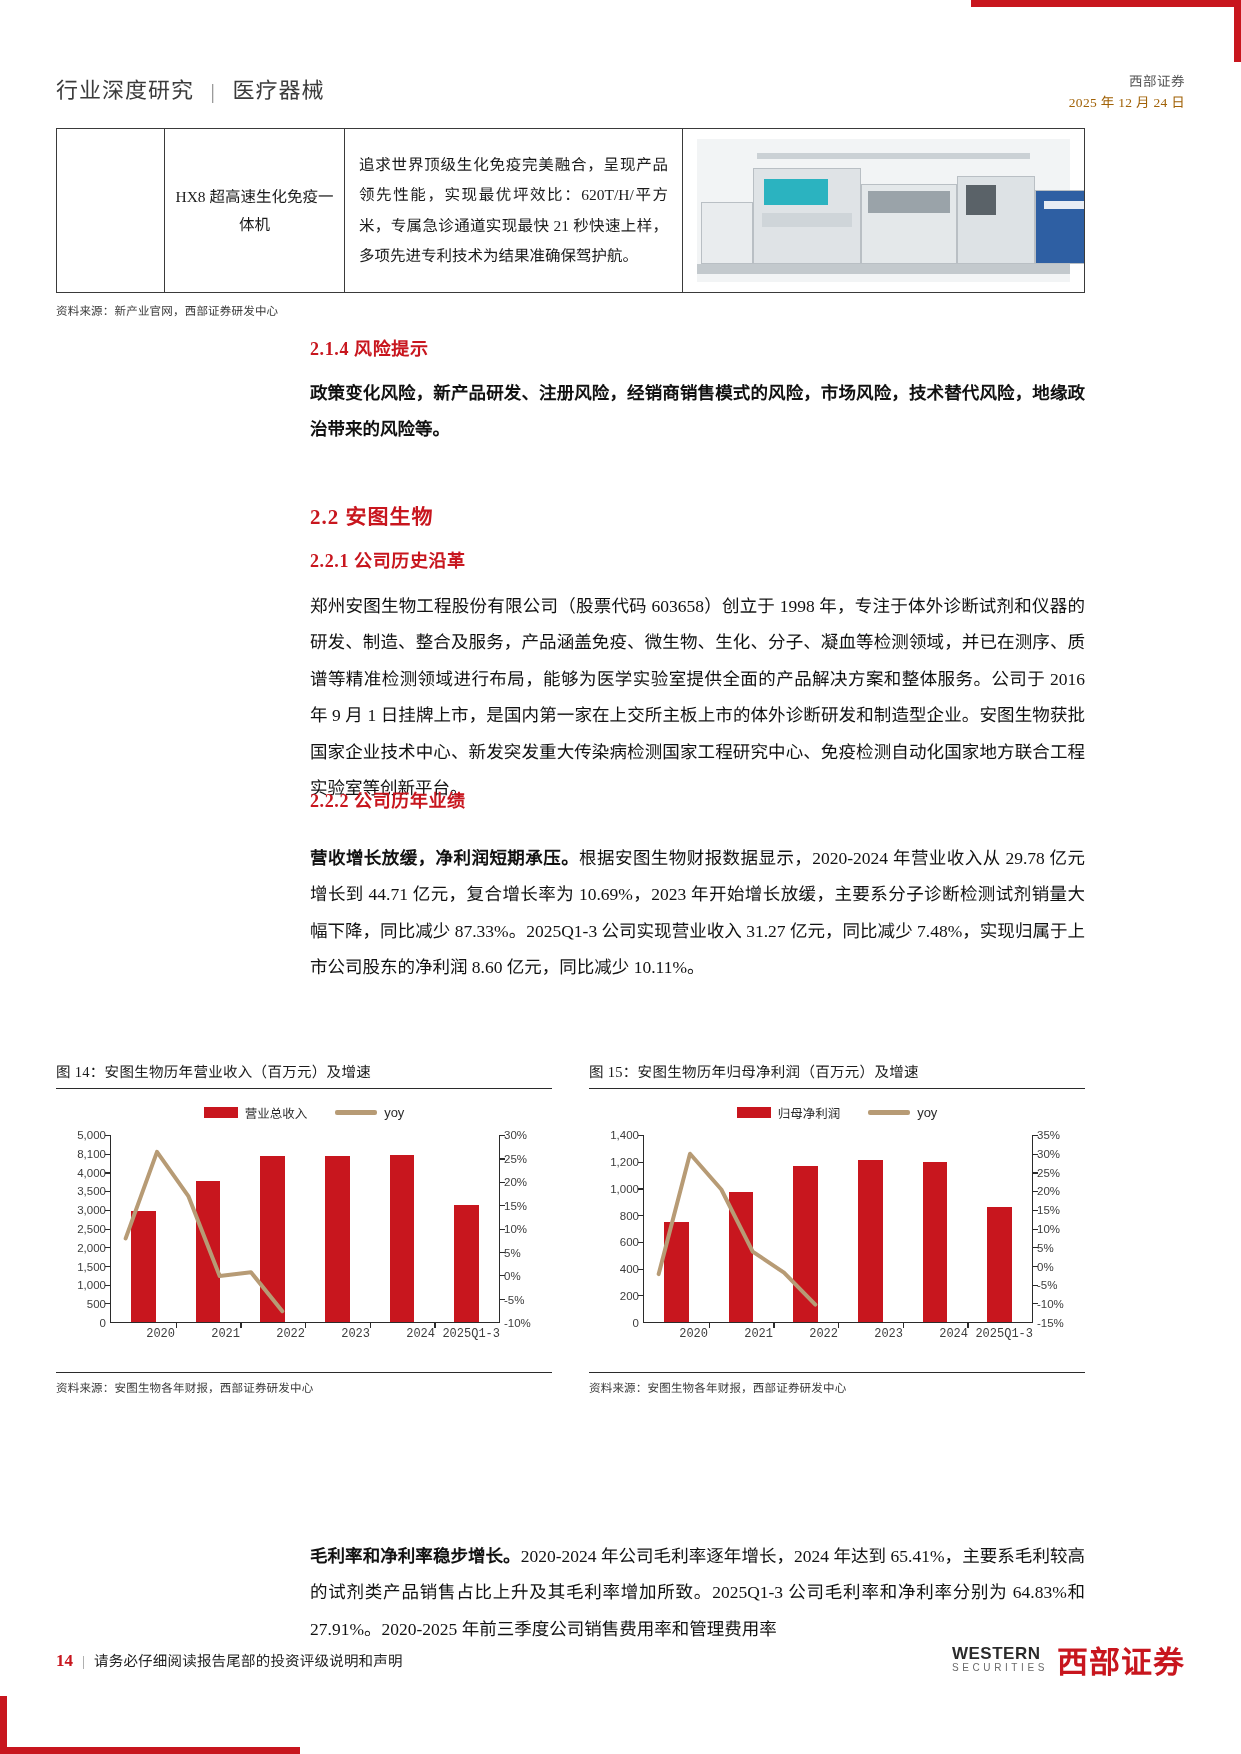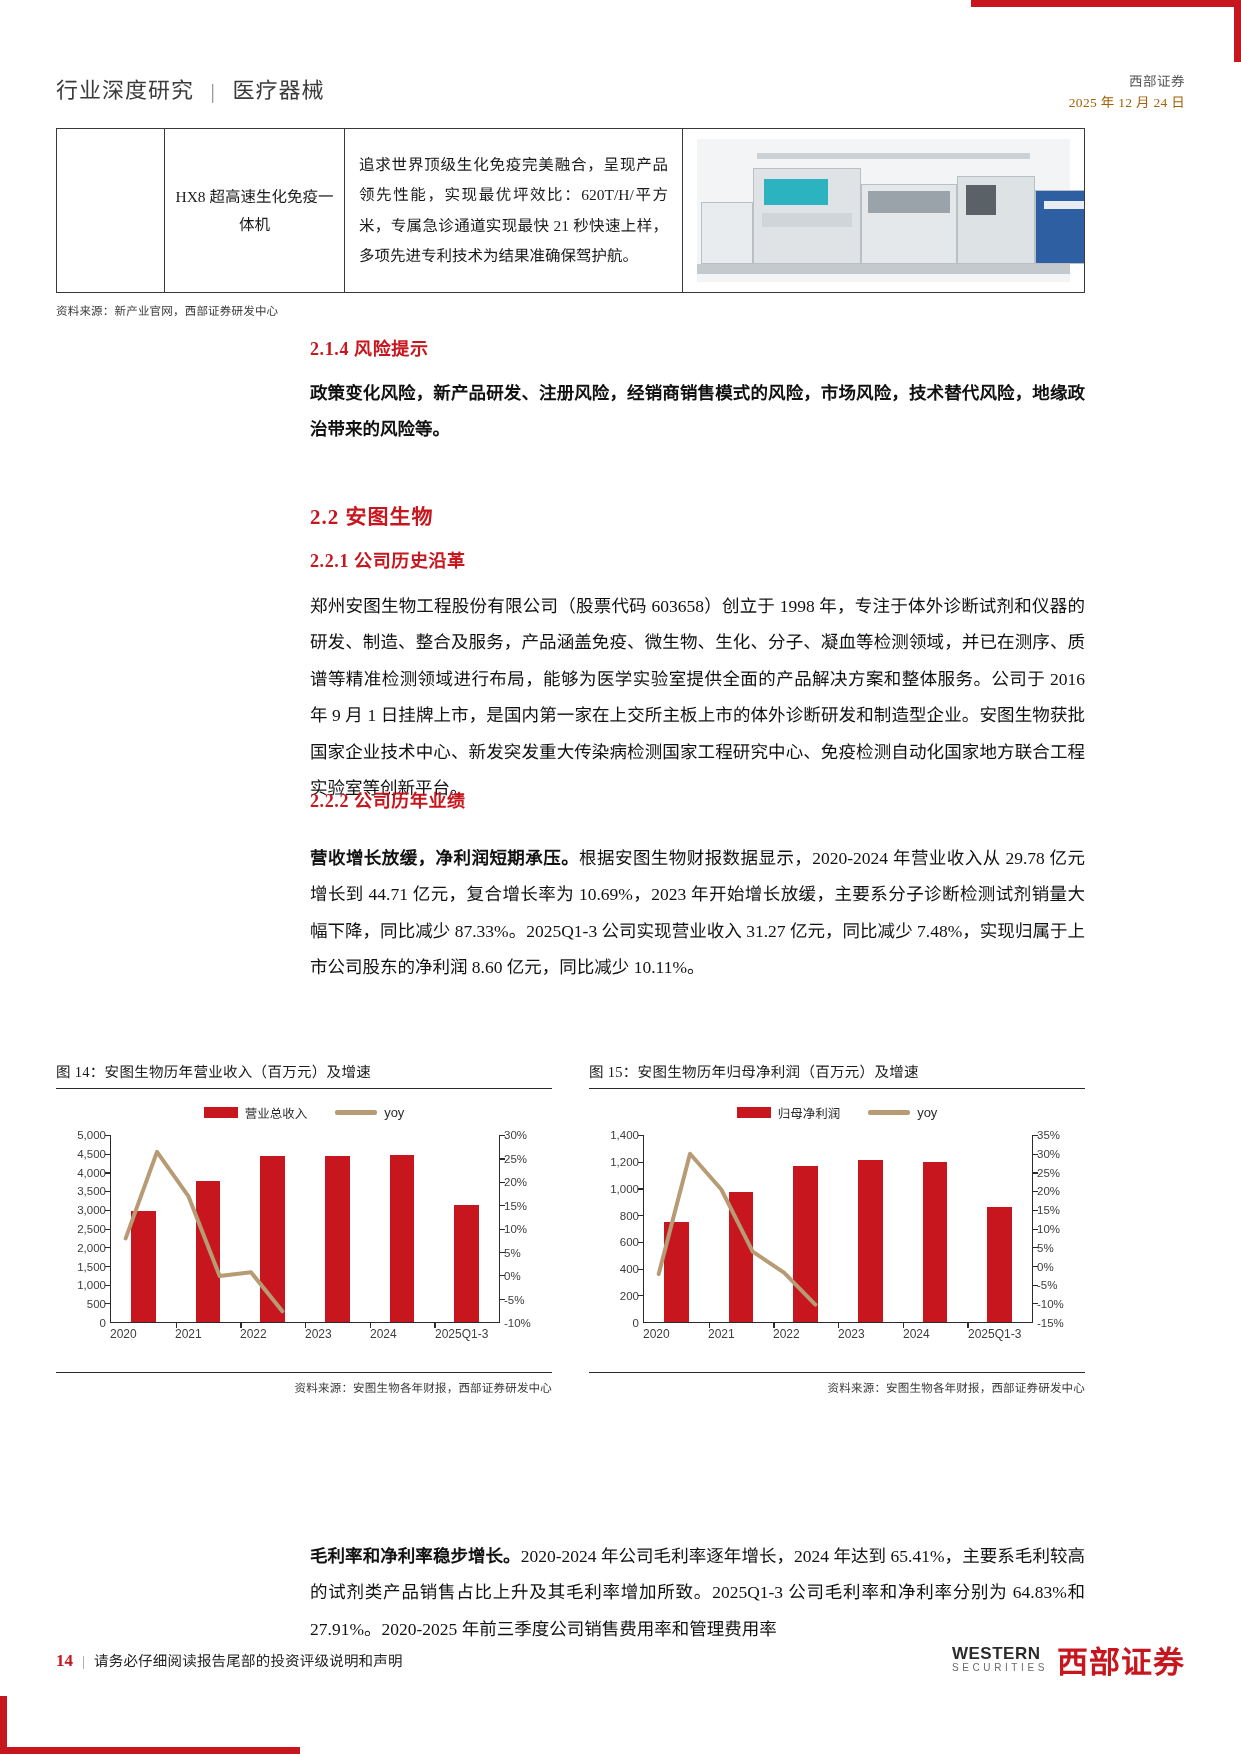--- a/index.html
+++ b/index.html
@@ -104,21 +104,21 @@
 
   
   .fig { position: absolute; }
   .fig-title {
     font-size: 14.5px; color: #1a1a1a; letter-spacing: .3px;
     padding-bottom: 7px; font-family: "Liberation Serif", serif;
   }
   .fig-rule { border-top: 1.3px solid #2b2b2b; }
   .fig-box { position: relative; height: 283px; }
   .fig-bottomrule { border-top: 1.1px solid #2b2b2b; }
-  .fig-src { padding-top: 6px; text-align: right; }
+  .fig-src { padding-top: 6px; }
 
   
   .legend {
     position: absolute; top: 14px; left: 0; right: 0;
     display: flex; justify-content: center; align-items: center; gap: 28px;
     font-size: 12.5px; color: #2a2a2a;
   }
   .legend .item { display: flex; align-items: center; gap: 7px; }
   .legend .swatch-bar { width: 34px; height: 11px; background: #c8161e; }
   .legend .swatch-line { width: 42px; height: 5px; background: #b79b75; border-radius: 2px; }
@@ -150,21 +150,21 @@
 
   .bars { position: absolute; inset: 0; display: flex; align-items: flex-end; }
   .bcell { flex: 1; display: flex; justify-content: center; align-items: flex-end; height: 100%; }
   .bar { width: 38%; background: #c8161e; }
 
   .xlabels {
     position: absolute; left: 54px; right: 52px; top: 192px;
     display: flex; font-family: "Liberation Sans", sans-serif;
     font-size: 12px; color: #3c3c3c;
   }
-  .xlabels span { flex: 1; text-align: left; }
+  .xlabels span { flex: 1; text-align: right; font-family: Liberation Mono, monospace; }
 
   svg.line-layer { position: absolute; left: 54px; right: 52px; top: 0; height: 188px; overflow: visible; }
 
   
   .footer {
     position: absolute; left: 56px; right: 56px; bottom: 72px;
     display: flex; align-items: center; justify-content: space-between;
   }
   .foot-left { display: flex; align-items: baseline; gap: 9px; }
   .pg-num { color: #c8161e; font-weight: bold; font-size: 17px; font-family: "Liberation Serif", serif; }
@@ -255,21 +255,21 @@
       </div>
       <div class="item">
         <span class="swatch-line"></span>
         <span class="lbl en">yoy</span>
       </div>
     </div>
 
     <div class="plot">
       <div class="axis-l">
         <span class="t" style="top:0%">5,000</span>
-        <span class="t" style="top:10%">4,500</span>
+        <span class="t" style="top:10%">8,100</span>
         <span class="t" style="top:20%">4,000</span>
         <span class="t" style="top:30%">3,500</span>
         <span class="t" style="top:40%">3,000</span>
         <span class="t" style="top:50%">2,500</span>
         <span class="t" style="top:60%">2,000</span>
         <span class="t" style="top:70%">1,500</span>
         <span class="t" style="top:80%">1,000</span>
         <span class="t" style="top:90%">500</span>
         <span class="t" style="top:100%">0</span>
       </div>

